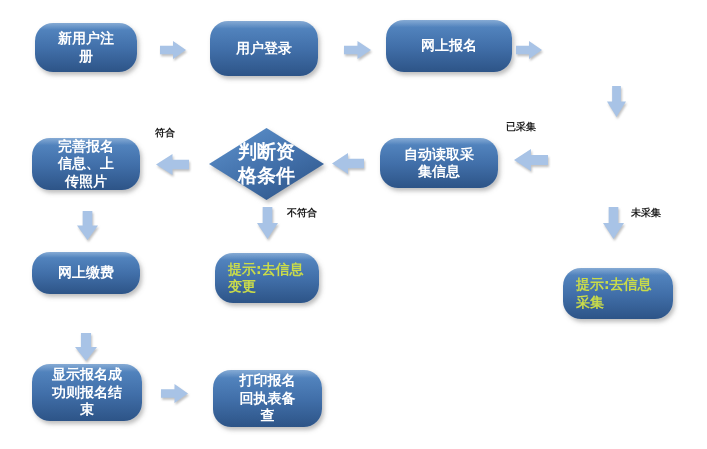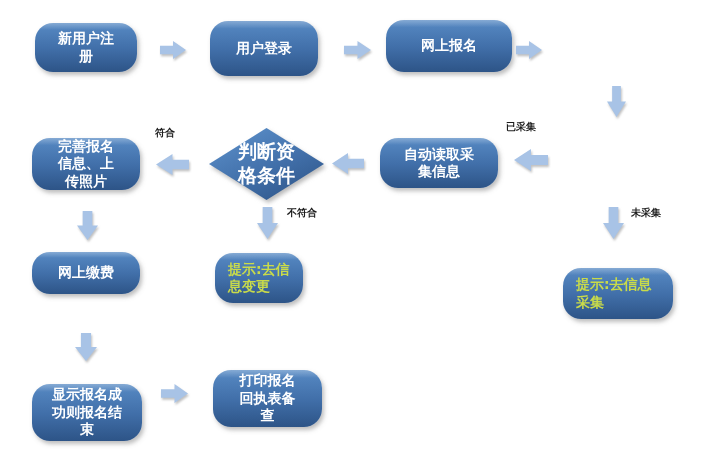--- a/index.html
+++ b/index.html
@@ -134,21 +134,21 @@
   <div class="box" style="left:32px;top:138px;width:108px;height:52px">
     <span>完善报名信息、上传照片</span>
   </div>
 
   <span class="elabel" style="left:287px;top:206px">不符合</span>
 
   <div class="arrow down" style="left:257px;top:207px;width:21px;height:32px">
       <i></i>
     </div>
 
-  <div class="box prompt" style="left:215px;top:253px;width:88px;height:50px">
+  <div class="box prompt" style="left:215px;top:253px;width:104px;height:50px">
     <span>提示:去信息变更</span>
   </div>
 
   <span class="elabel" style="left:631px;top:206px">未采集</span>
 
   <div class="arrow down" style="left:603px;top:207px;width:21px;height:32px">
       <i></i>
     </div>
 
   <div class="box prompt" style="left:563px;top:268px;width:110px;height:51px">
@@ -160,21 +160,21 @@
     </div>
 
   <div class="box" style="left:32px;top:252px;width:108px;height:42px">
     <span>网上缴费</span>
   </div>
 
   <div class="arrow down" style="left:75px;top:333px;width:22px;height:28px">
       <i></i>
     </div>
 
-  <div class="box" style="left:32px;top:384px;width:110px;height:57px">
+  <div class="box" style="left:32px;top:364px;width:110px;height:57px">
     <span>显示报名成功则报名结束</span>
   </div>
 
   <div class="arrow right" style="left:161px;top:384px;width:27px;height:19px">
       <i></i>
     </div>
 
   <div class="box" style="left:213px;top:370px;width:109px;height:57px">
     <span>打印报名回执表备查</span>
   </div>

